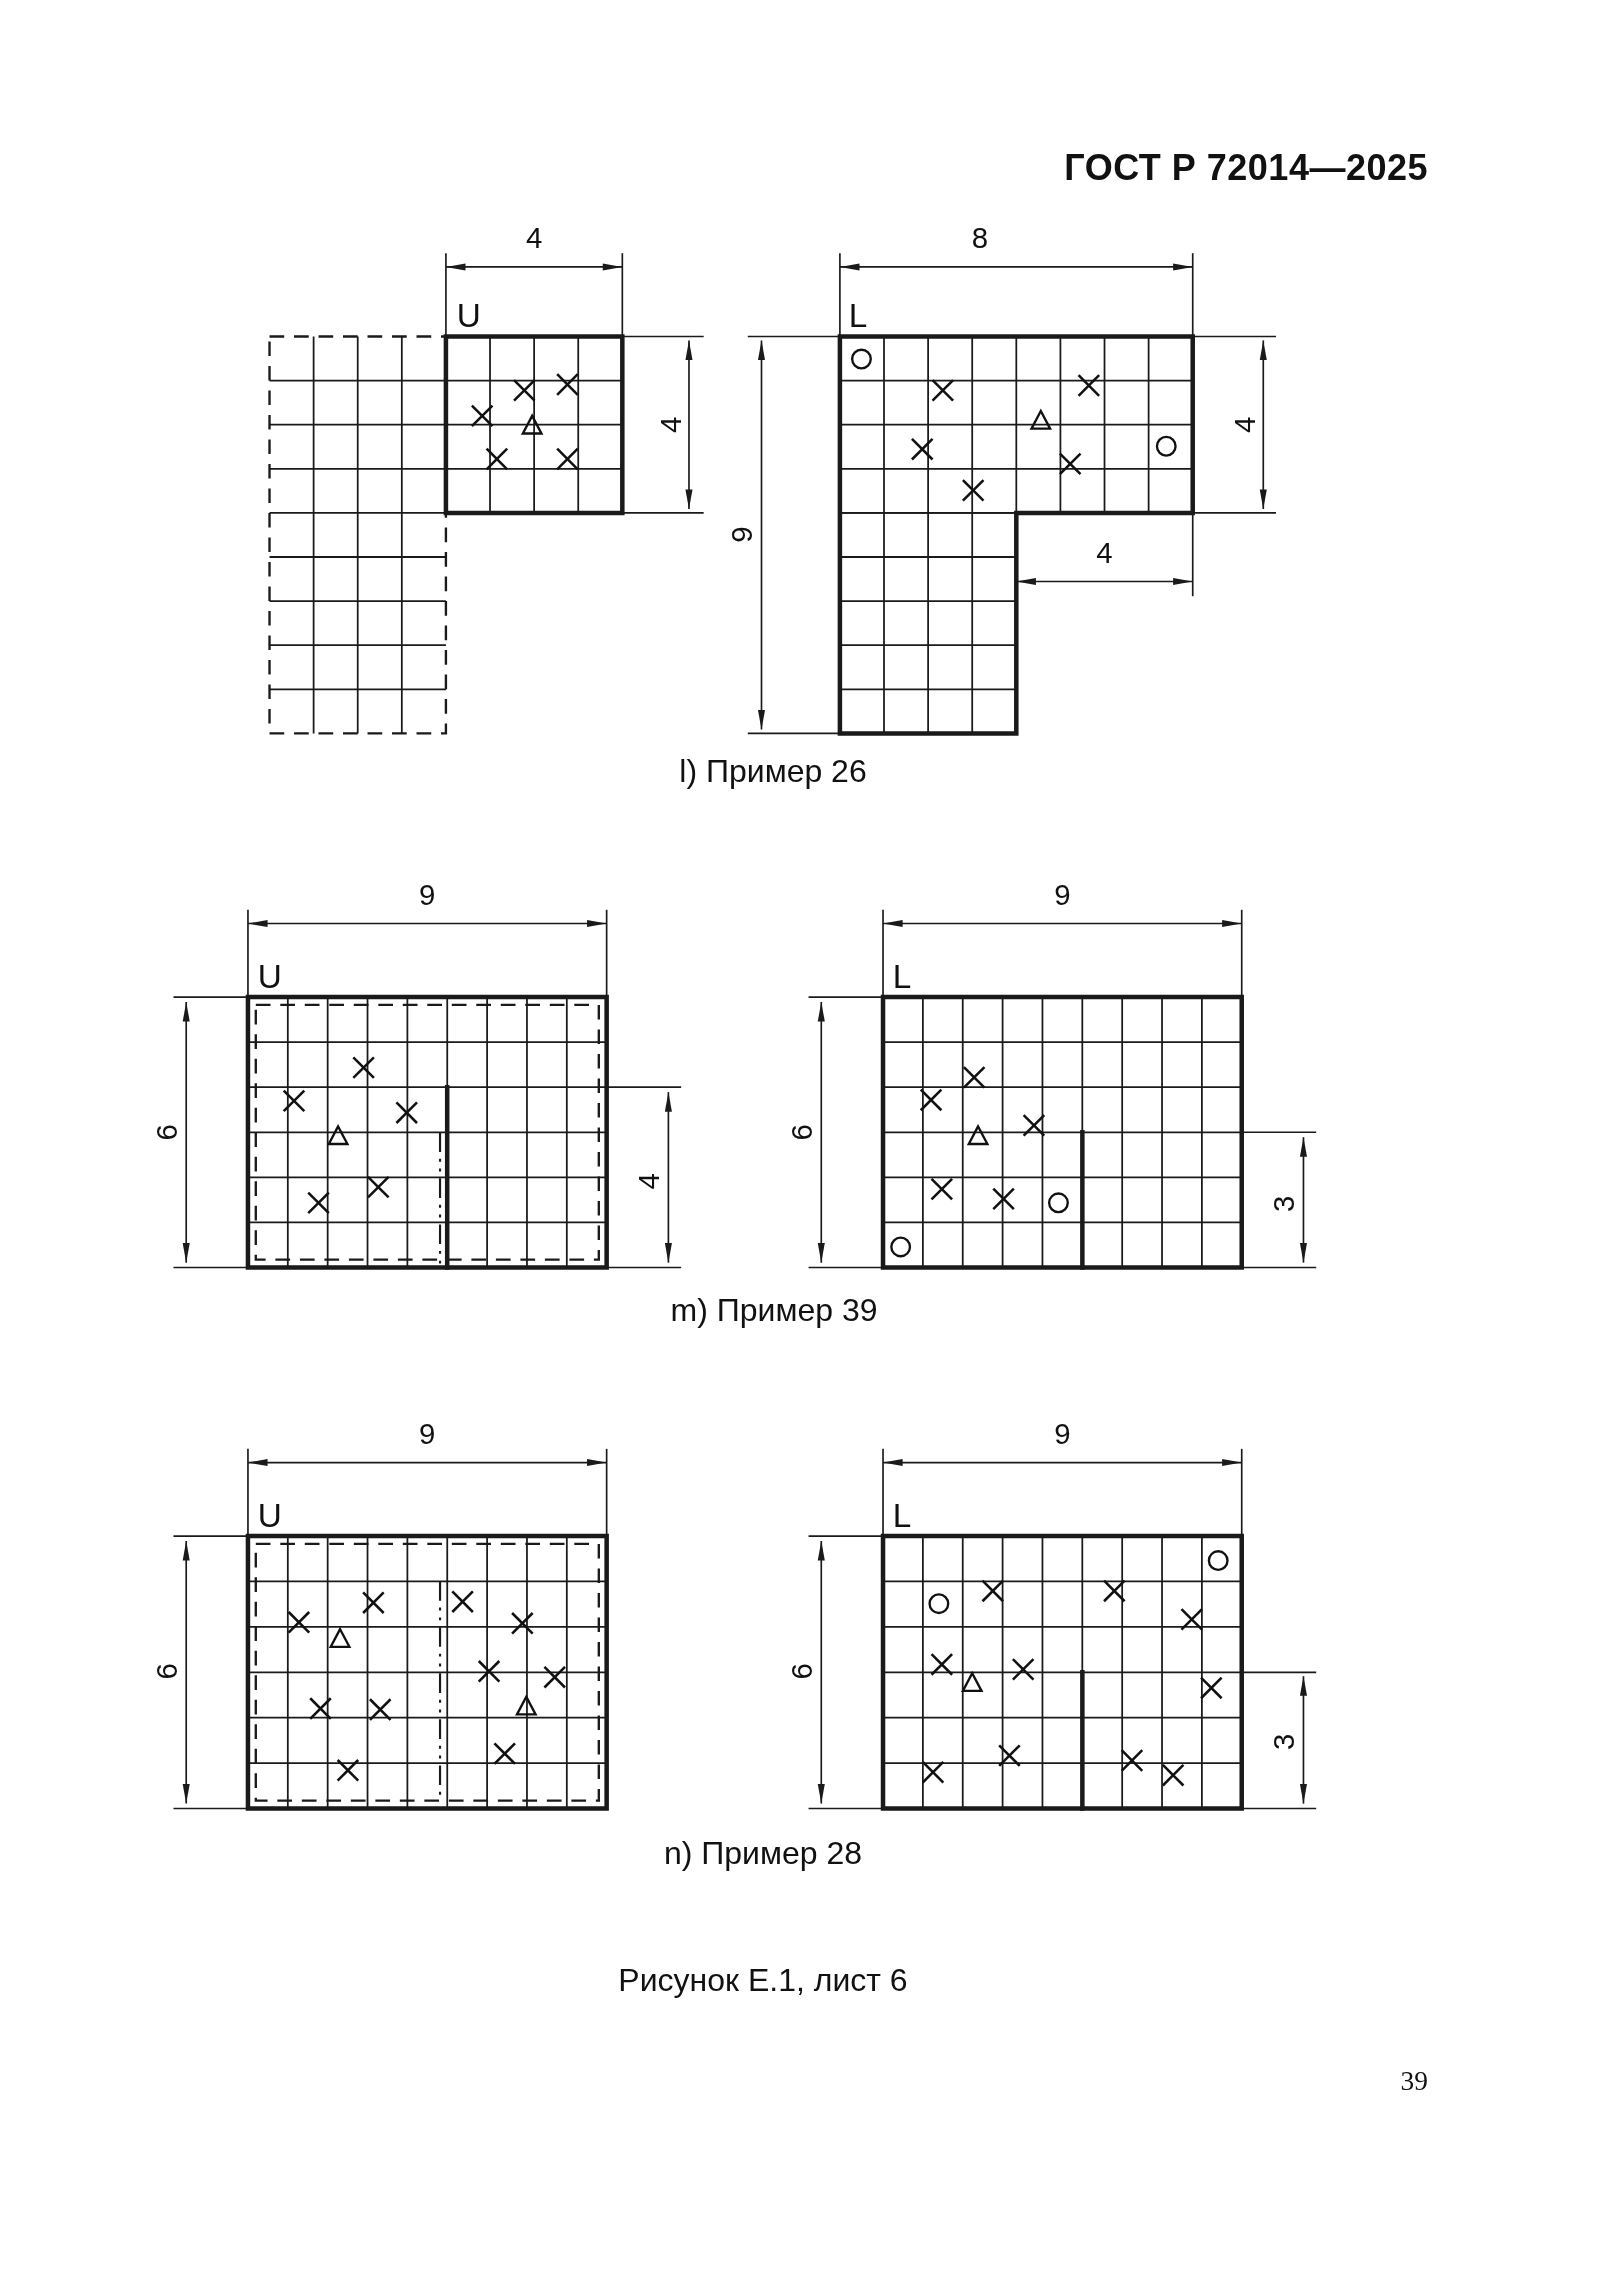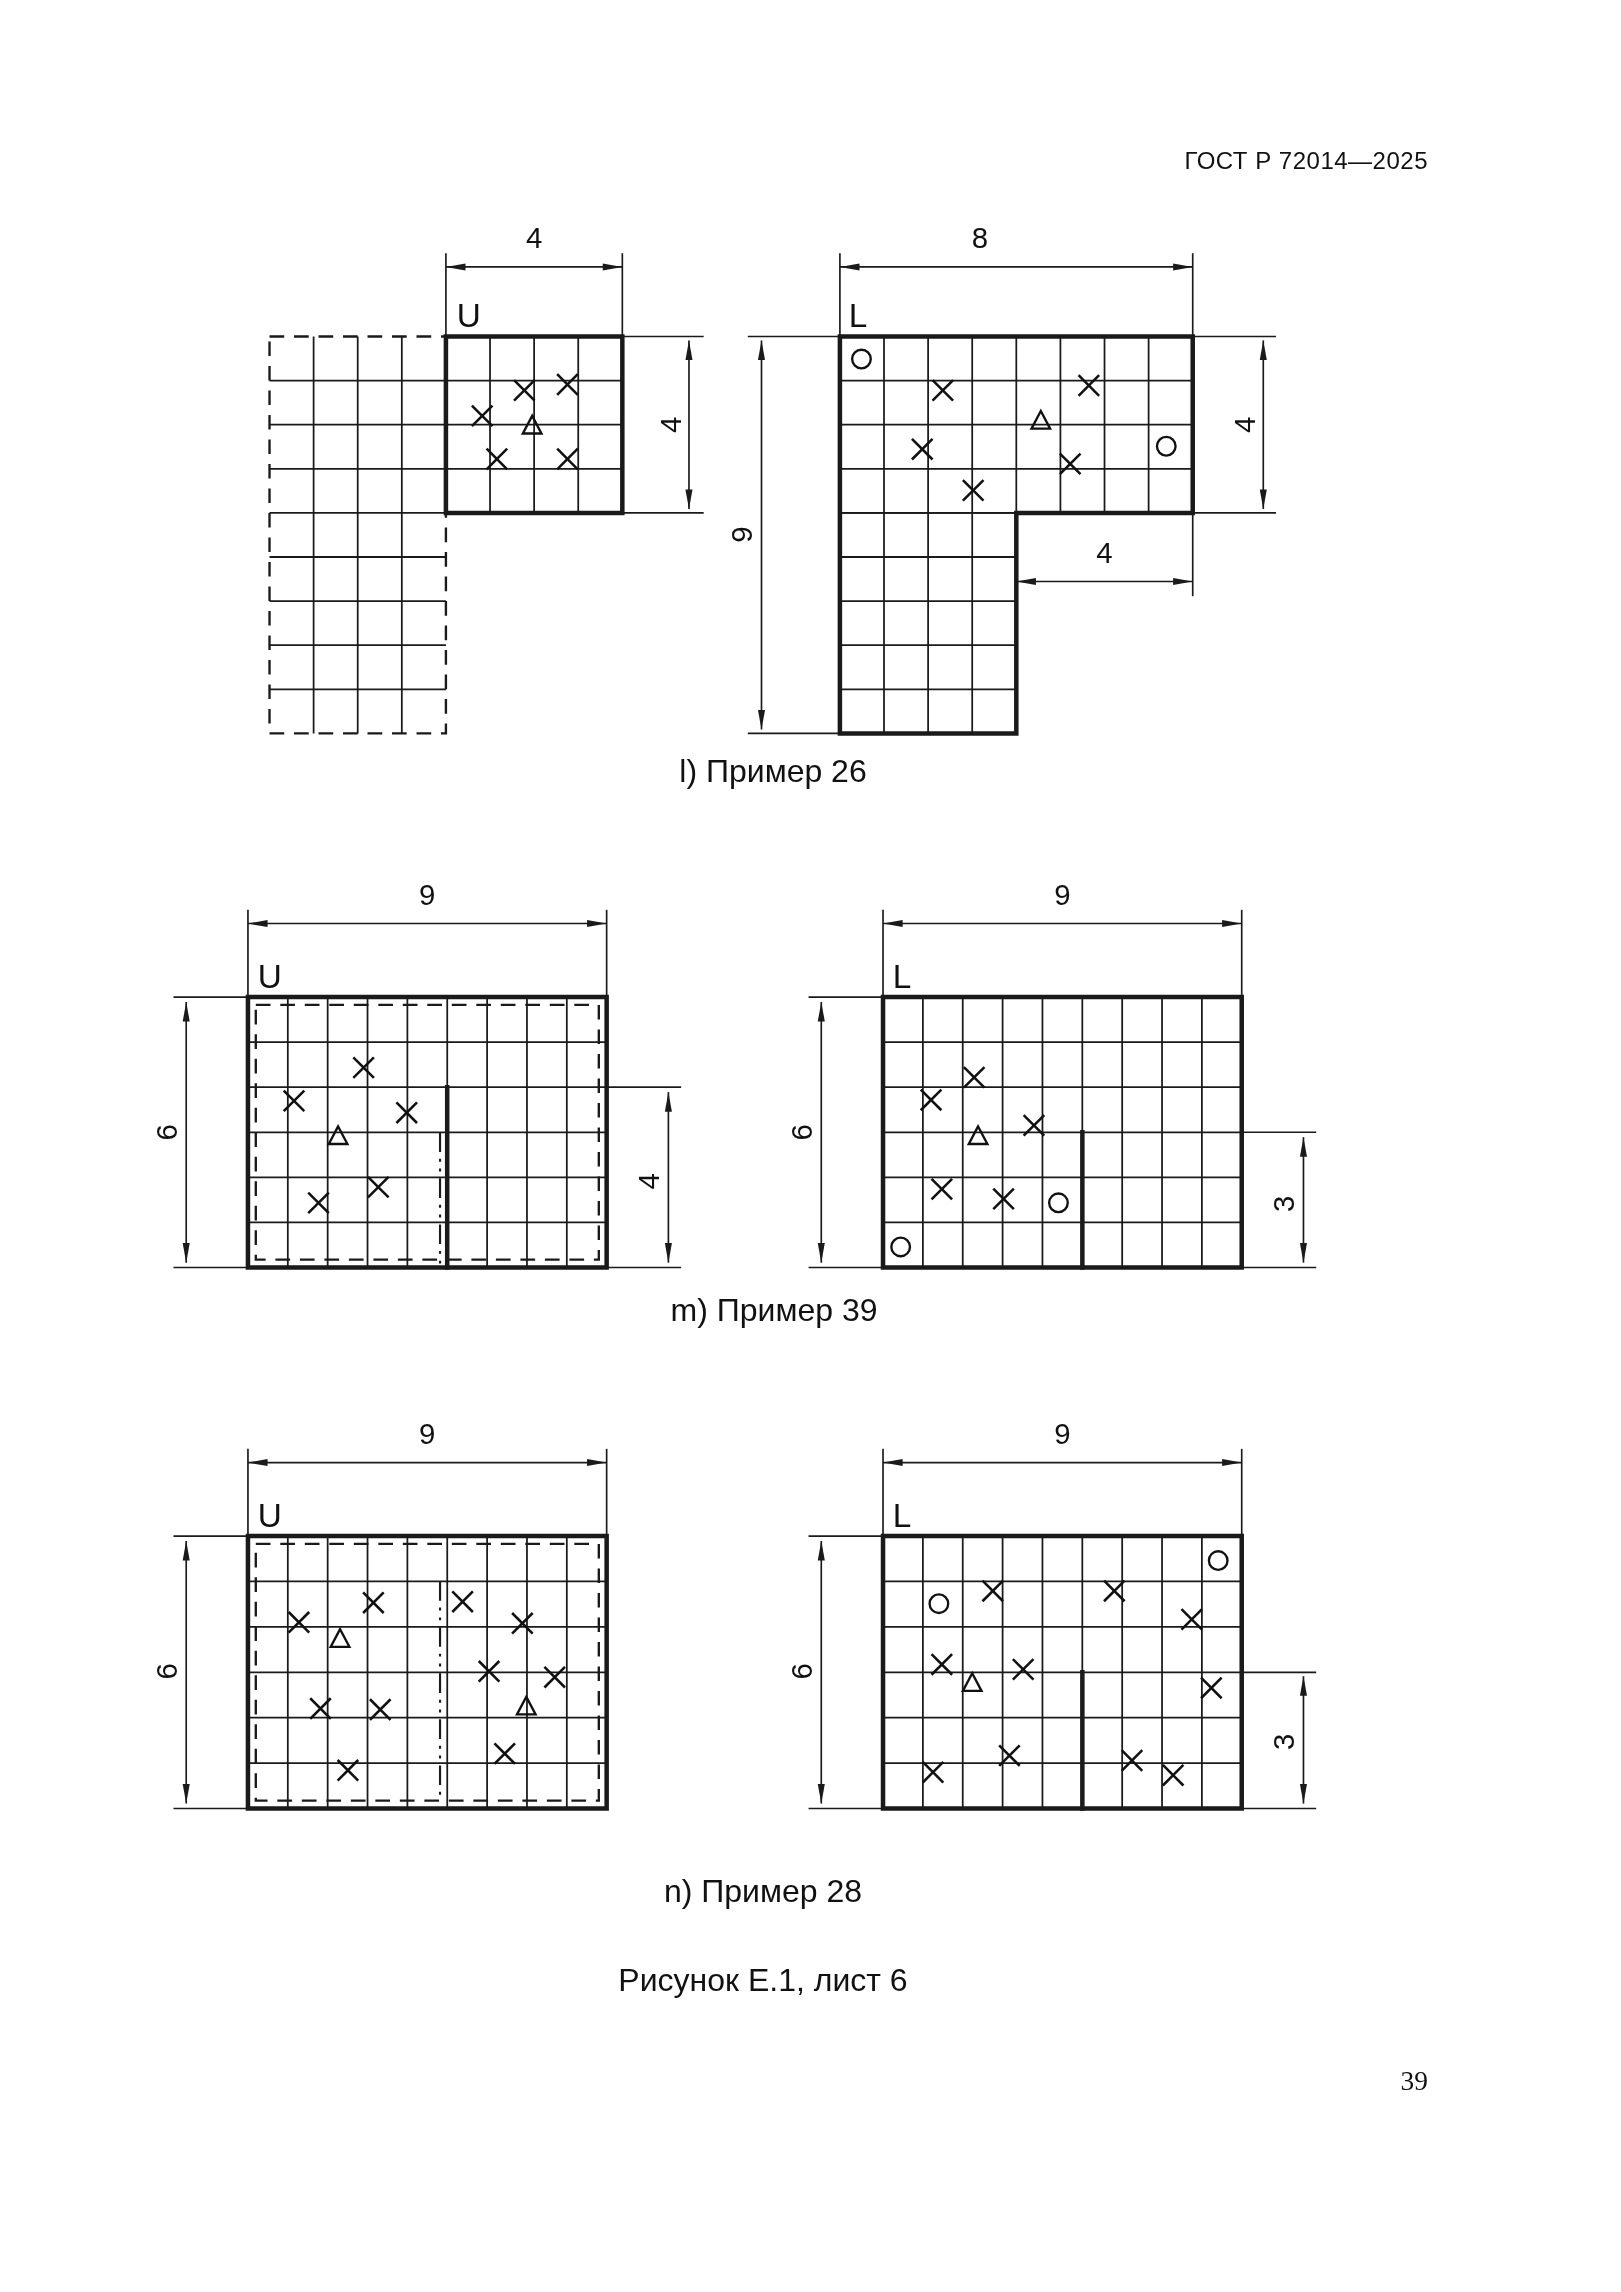--- a/index.html
+++ b/index.html
@@ -1,23 +1,23 @@
 <!DOCTYPE html>
 <html><head>
 <meta charset="utf-8">
 <style>
   html,body{margin:0;padding:0;background:#e8e8e8;}
   .page{position:relative;width:1621px;height:2293px;background:#ffffff;overflow:hidden;
         font-family:"Liberation Sans",sans-serif;color:#111;}
   #fig-svg{position:absolute;left:0;top:0;}
-  .hdr{position:absolute;right:193px;top:147px;font-size:24px;font-weight:normal;letter-spacing:0.5px;}
+  .hdr{position:absolute;right:193px;top:147px;font-size:36px;font-weight:bold;letter-spacing:0.5px;}
   .cap{position:absolute;width:412px;text-align:center;font-size:32px;}
   #cap26{left:567px;top:753px;}
   #cap27{left:568px;top:1292px;}
-  #cap28{left:557px;top:1835px;margin-top:38px;}
+  #cap28{left:557px;top:1835px;}
   #figcap{left:557px;top:1962px;}
   .pagenum{position:absolute;right:193px;top:2066px;font-size:27.4px;font-family:Liberation Serif, serif;}
   
   .thin{stroke:#1a1a1a;stroke-width:1.8;fill:none;}
   .thick{stroke:#1a1a1a;stroke-width:4.6;fill:none;stroke-linecap:square;}
   .dashed{stroke:#1a1a1a;stroke-width:2.4;fill:none;stroke-dasharray:15 10;}
   .dashdot{stroke:#1a1a1a;stroke-width:2.2;fill:none;stroke-dasharray:20 7 3 7 3 7;}
   .dim{stroke:#1a1a1a;stroke-width:1.7;fill:none;}
   .arrow{fill:#1a1a1a;stroke:none;}
   .mark{stroke:#111;stroke-width:2.6;fill:none;}

